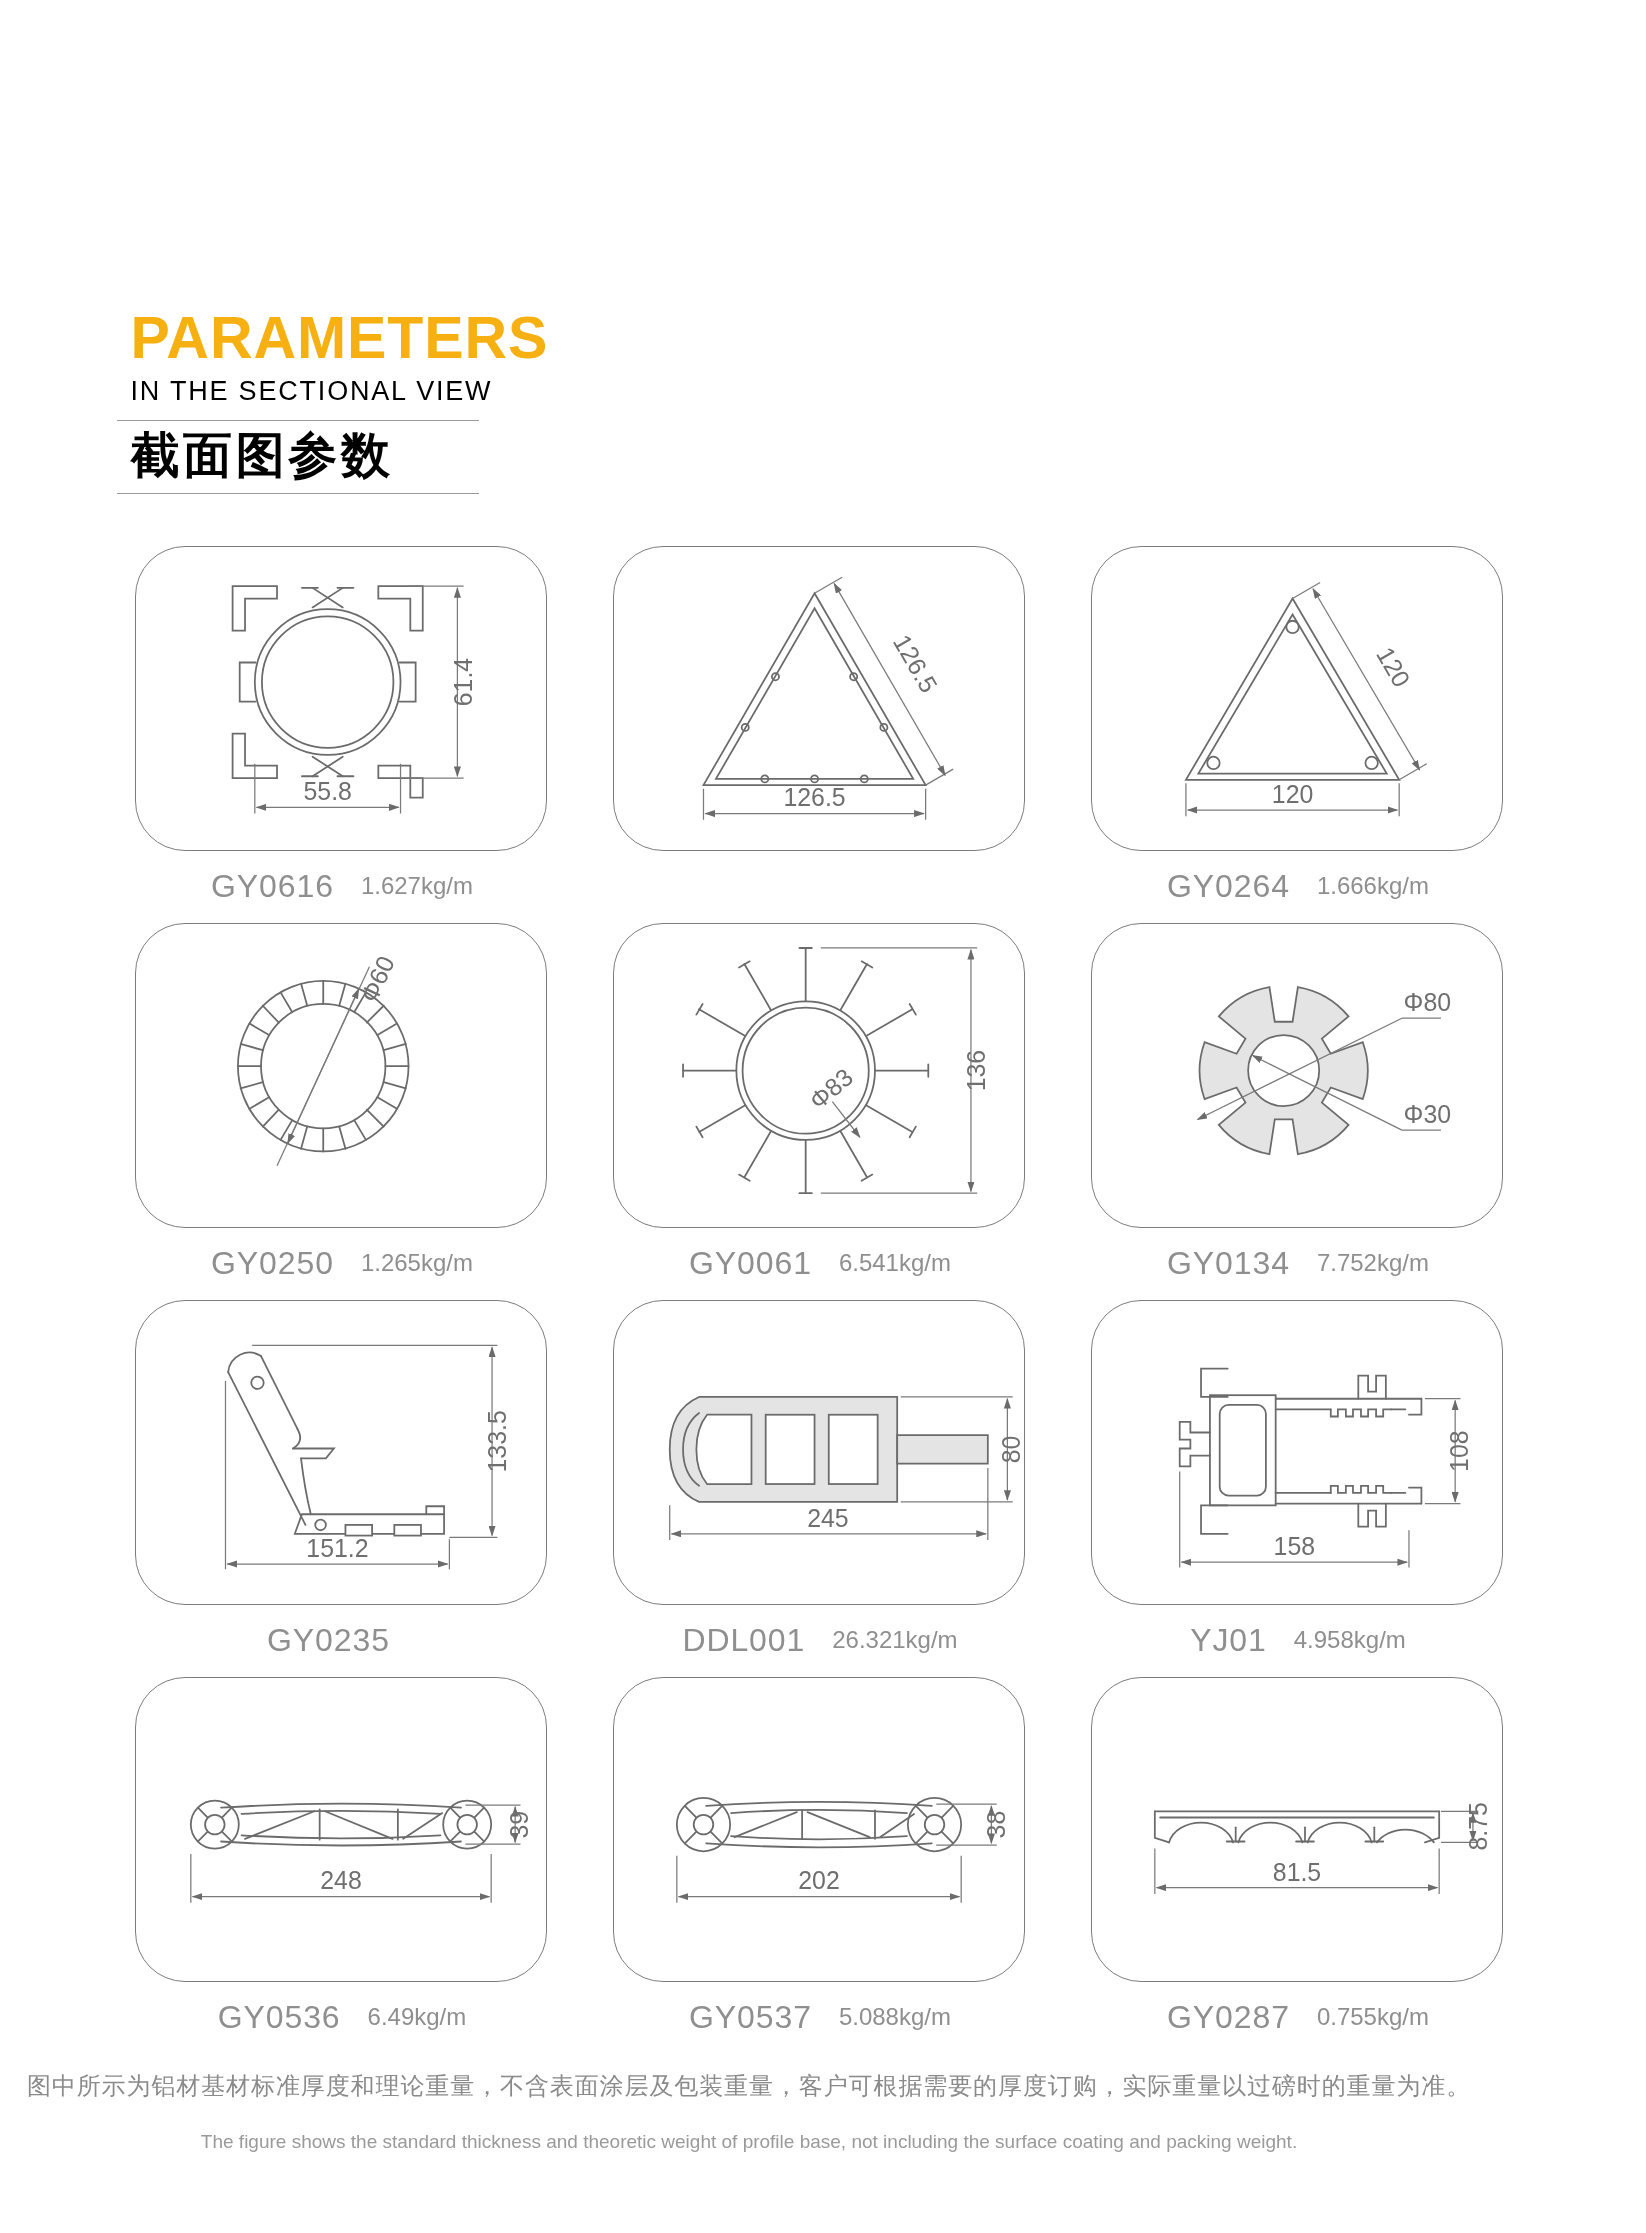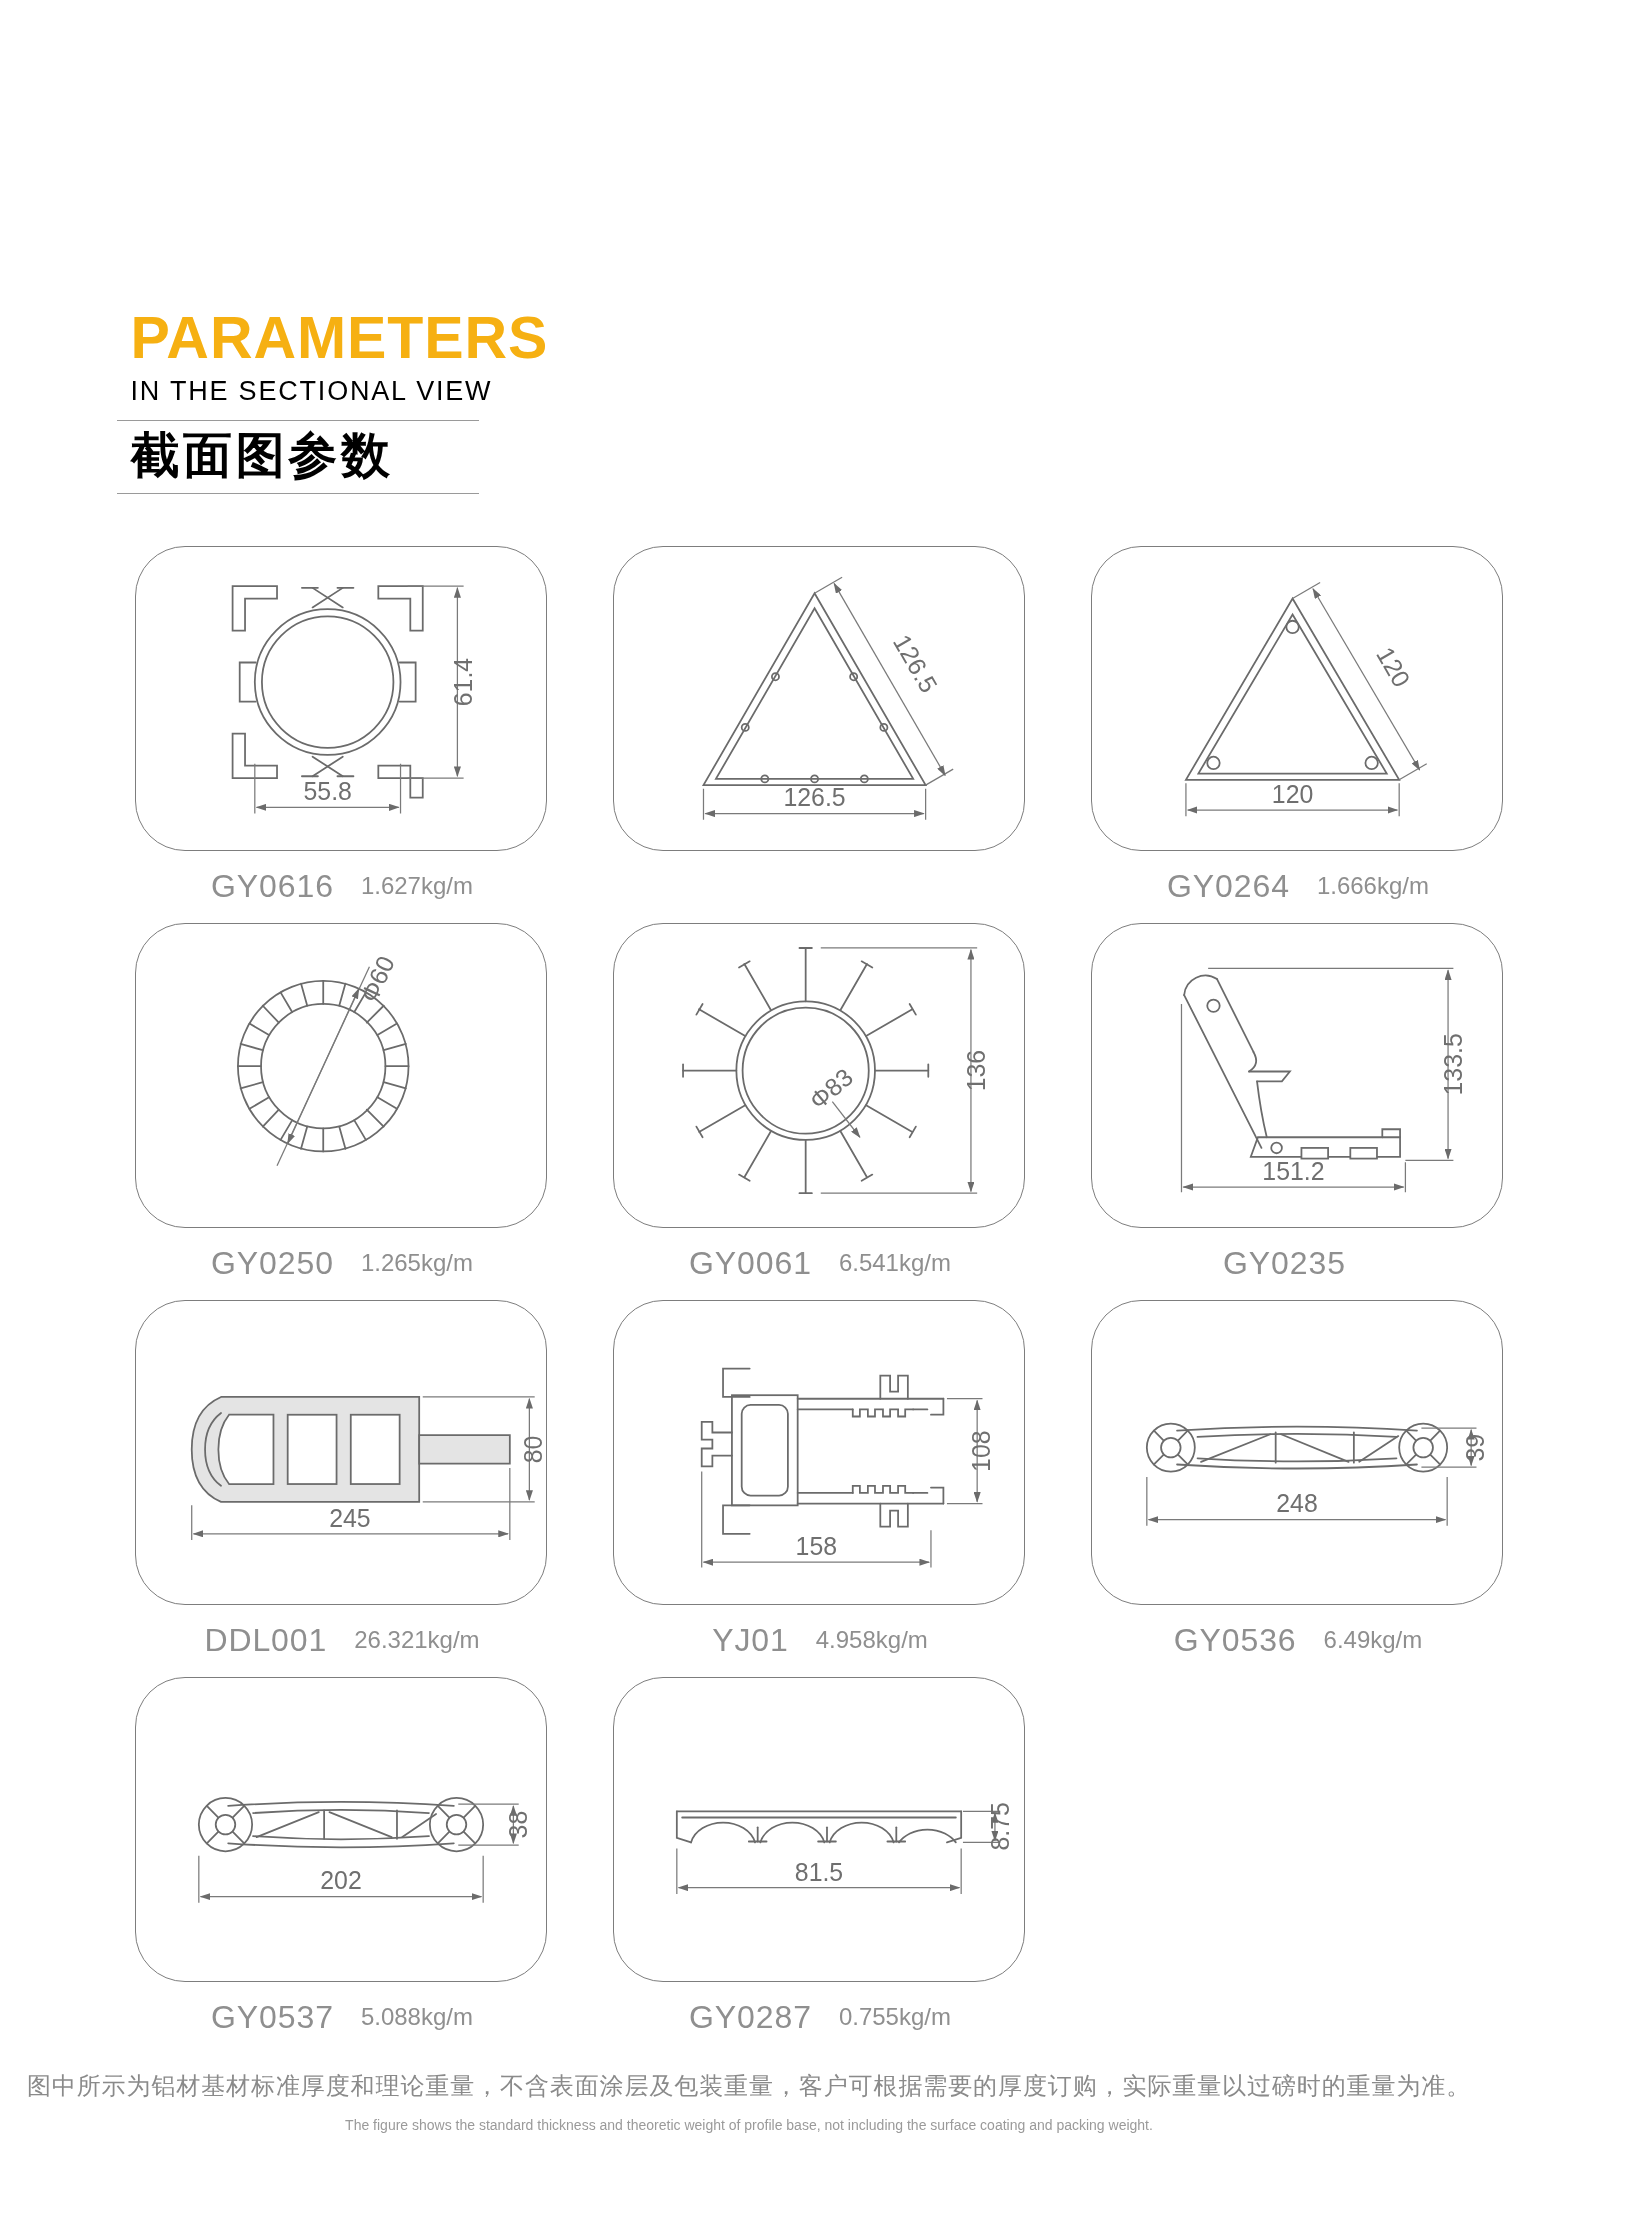--- a/index.html
+++ b/index.html
@@ -39,21 +39,21 @@
   
   .ol { fill:none; stroke:#6b6b6b; stroke-width:2; stroke-linecap:round; }
   .fl { fill:#e4e4e4; stroke:#6b6b6b; stroke-width:2; }
   .wh { fill:#ffffff; stroke:#6b6b6b; stroke-width:2; }
   .dim { fill:none; stroke:#7a7a7a; stroke-width:1.4; }
   .dt { fill:#6f6f6f; font-size:28px; }
 
   
   .footnote { position:absolute; top:2070px; left:0; width:1498px; text-align:center; }
   .fn-cn { font-size:24px; color:#8a8a8a; letter-spacing:0.9px; }
-  .fn-en { font-size:14px; color:#9a9a9a; line-height:1.5; margin-top:13px; }
+  .fn-en { font-size:19px; color:#9a9a9a; line-height:1.5; margin-top:26px; }
 </style>
 </head>
 <body>
 
 <svg width="0" height="0" style="position:absolute" aria-hidden="true">
   <defs>
     <marker id="arw" markerWidth="12" markerHeight="8" refX="11" refY="4" orient="auto-start-reverse" markerUnits="userSpaceOnUse">
       <path d="M0,0 L12,4 L0,8 Z" fill="#6b6b6b"></path>
     </marker>
   </defs>
@@ -251,20 +251,40 @@
           <text class="dt" transform="rotate(-90 417 165)" x="417" y="165" text-anchor="middle">136</text>
           <text class="dt" transform="rotate(-40 250 193)" x="250" y="193" text-anchor="middle">Φ83</text>
         </svg>
       </div>
       <div class="card-label">
         <span class="code">GY0061</span>
         <span class="wt">6.541kg/m</span>
       </div>
     </div>
 
+    <div class="cell">
+      <div class="card">
+        <svg viewBox="0 0 460 341">
+          <path class="fl" d="M199,71 L205,110 L225,110 L231,71 A95,95 0 0 1 288,104 L258,129 L268,146 L304,133 A95,95 0 0 1 304,197 L268,184 L258,201 L288,226 A95,95 0 0 1 231,259 L225,220 L205,220 L199,259 A95,95 0 0 1 142,226 L172,201 L162,184 L126,197 A95,95 0 0 1 126,133 L162,146 L172,129 L142,104 A95,95 0 0 1 199,71 Z"></path>
+          <circle class="wh" cx="215" cy="165" r="40"></circle>
+          <g class="dim">
+            <line x1="392" y1="106" x2="348" y2="106"></line>
+            <line x1="348" y1="106" x2="118" y2="220" marker-end="url(#arw)"></line>
+            <line x1="392" y1="232" x2="348" y2="232"></line>
+            <line x1="348" y1="232" x2="180" y2="148" marker-end="url(#arw)"></line>
+          </g>
+          <text class="dt" x="350" y="98" text-anchor="start">Φ80</text>
+          <text class="dt" x="350" y="224" text-anchor="start">Φ30</text>
+        </svg>
+      </div>
+      <div class="card-label">
+        <span class="code">GY0134</span>
+        <span class="wt">7.752kg/m</span>
+      </div>
+    </div>
 
     <div class="cell">
       <div class="card">
         <svg viewBox="0 0 460 341">
           <g class="ol">
             <path d="M103,80 A24,24 0 0 1 140,62"></path>
             <line x1="103" y1="80" x2="190" y2="252"></line>
             <line x1="140" y1="62" x2="181" y2="144"></line>
             <circle cx="136" cy="92" r="7"></circle>
             <path d="M181,144 q8,14 -5,22"></path>

